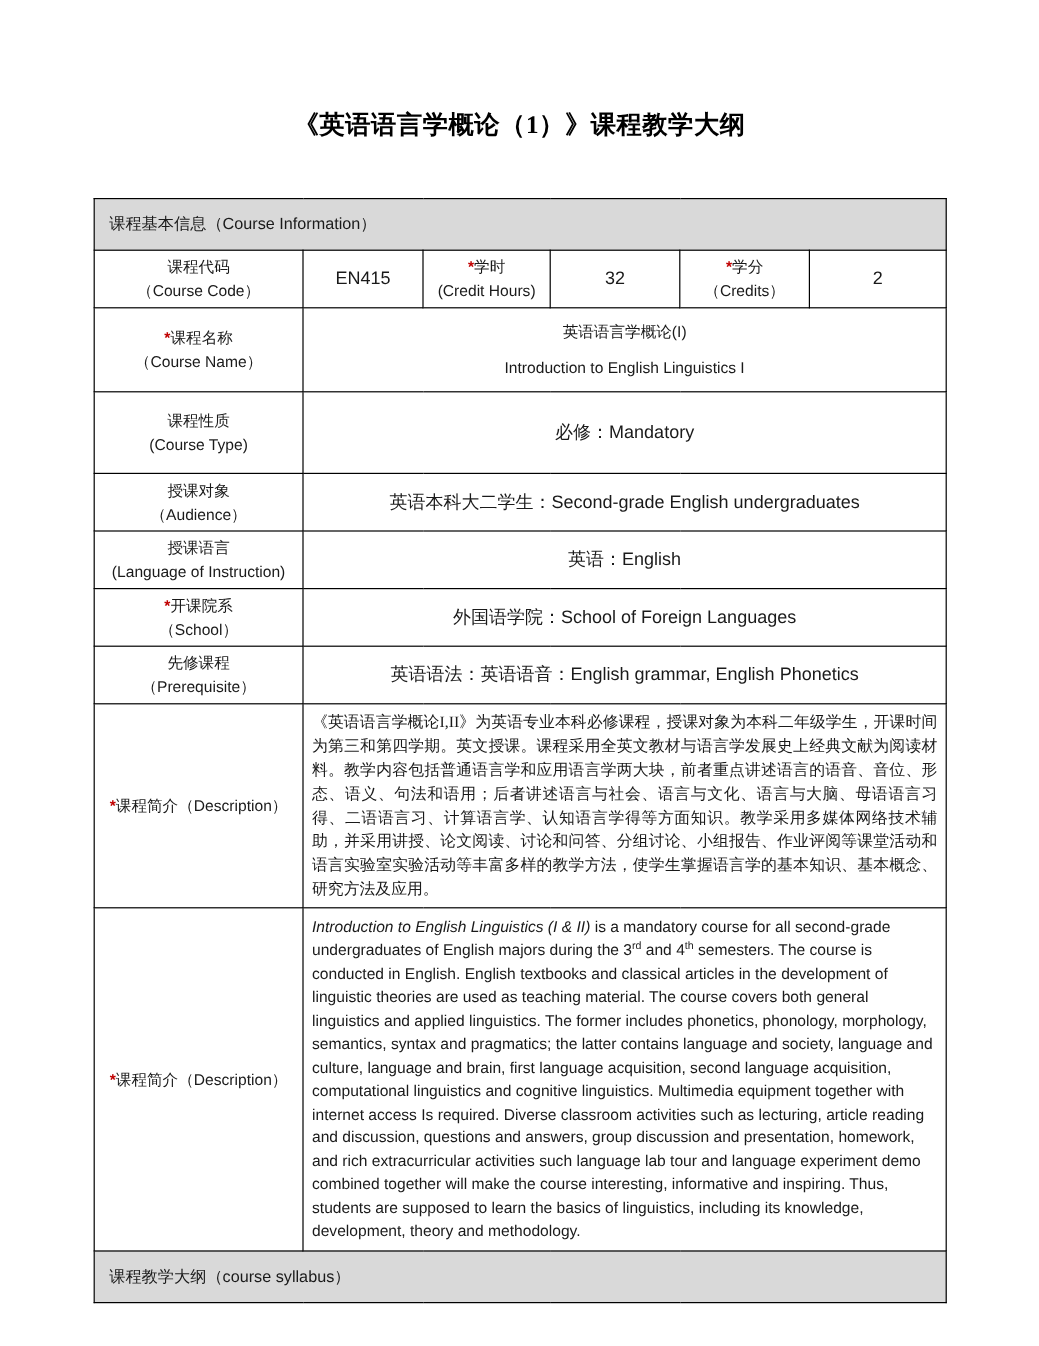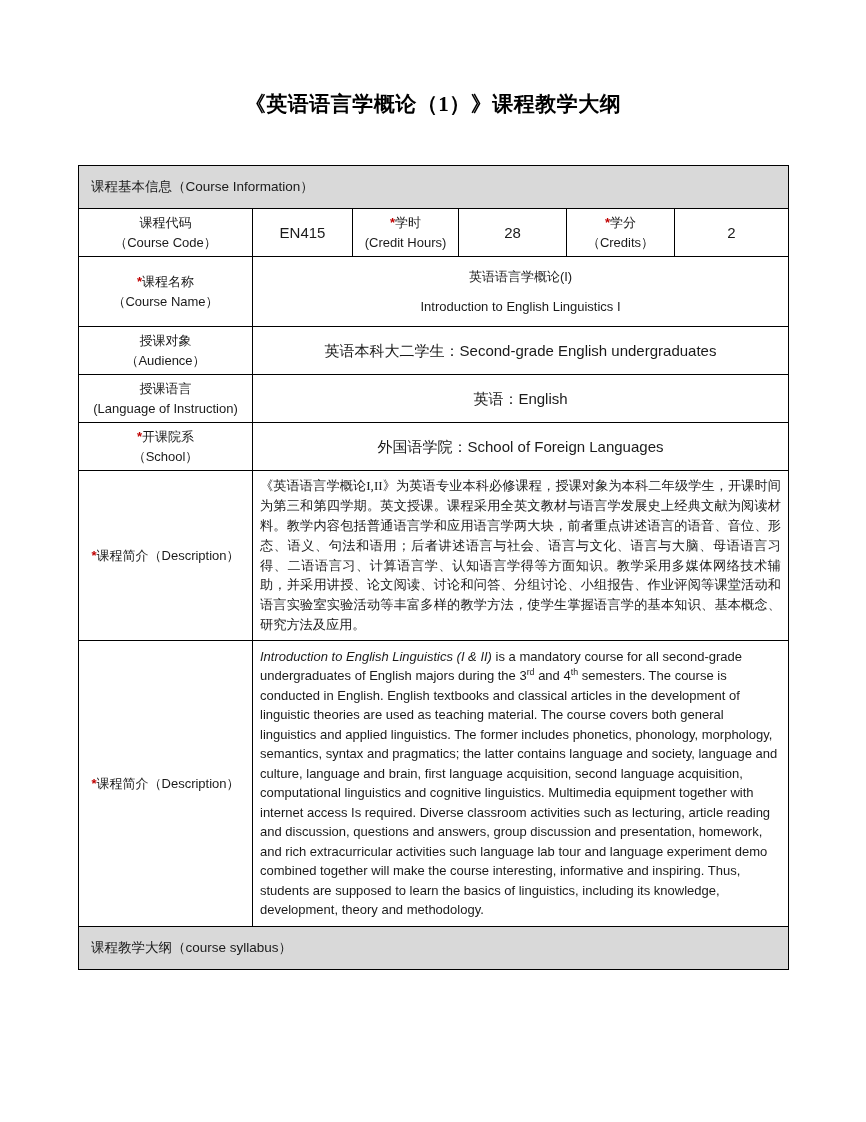--- a/index.html
+++ b/index.html
@@ -143,39 +143,46 @@
       <tr>
         <td class="lbl">
           <span>课程代码</span>
           <span class="en">（Course Code）</span>
         </td>
         <td class="val">EN415</td>
         <td class="lbl">
           <span class="req">*</span><span>学时</span>
           <span class="en">(Credit Hours)</span>
         </td>
-        <td class="val">28</td>
+        <td class="val">32</td>
         <td class="lbl">
           <span class="req">*</span><span>学分</span>
           <span class="en">（Credits）</span>
         </td>
         <td class="val">2</td>
       </tr>
 
       <tr>
         <td class="lbl cell-pad-lg">
           <span class="req">*</span><span>课程名称</span>
           <span class="en">（Course Name）</span>
         </td>
         <td class="namecell" colspan="5">
           <span class="l1">英语语言学概论(I)</span>
           <span class="l2">Introduction to English Linguistics I</span>
         </td>
       </tr>
 
+      <tr>
+        <td class="lbl cell-pad-lg">
+          <span>课程性质</span>
+          <span class="en">(Course Type)</span>
+        </td>
+        <td class="val cell-pad-lg" colspan="5">必修：Mandatory</td>
+      </tr>
 
       <tr>
         <td class="lbl">
           <span>授课对象</span>
           <span class="en">（Audience）</span>
         </td>
         <td class="val" colspan="5">英语本科大二学生：Second-grade English undergraduates</td>
       </tr>
 
       <tr>
@@ -187,20 +194,27 @@
       </tr>
 
       <tr>
         <td class="lbl">
           <span class="req">*</span><span>开课院系</span>
           <span class="en">（School）</span>
         </td>
         <td class="val" colspan="5">外国语学院：School of Foreign Languages</td>
       </tr>
 
+      <tr>
+        <td class="lbl">
+          <span>先修课程</span>
+          <span class="en">（Prerequisite）</span>
+        </td>
+        <td class="val" colspan="5">英语语法：英语语音：English grammar, English Phonetics</td>
+      </tr>
 
 
       <tr>
         <td class="desc-label">
           <span class="req">*</span><span>课程简介</span><span>（Description）</span>
         </td>
         <td class="desc-cn" colspan="5">《英语语言学概论I,II》为英语专业本科必修课程，授课对象为本科二年级学生，开课时间为第三和第四学期。英文授课。课程采用全英文教材与语言学发展史上经典文献为阅读材料。教学内容包括普通语言学和应用语言学两大块，前者重点讲述语言的语音、音位、形态、语义、句法和语用；后者讲述语言与社会、语言与文化、语言与大脑、母语语言习得、二语语言习、计算语言学、认知语言学得等方面知识。教学采用多媒体网络技术辅助，并采用讲授、论文阅读、讨论和问答、分组讨论、小组报告、作业评阅等课堂活动和语言实验室实验活动等丰富多样的教学方法，使学生掌握语言学的基本知识、基本概念、研究方法及应用。</td>
       </tr>
 
       <tr>

